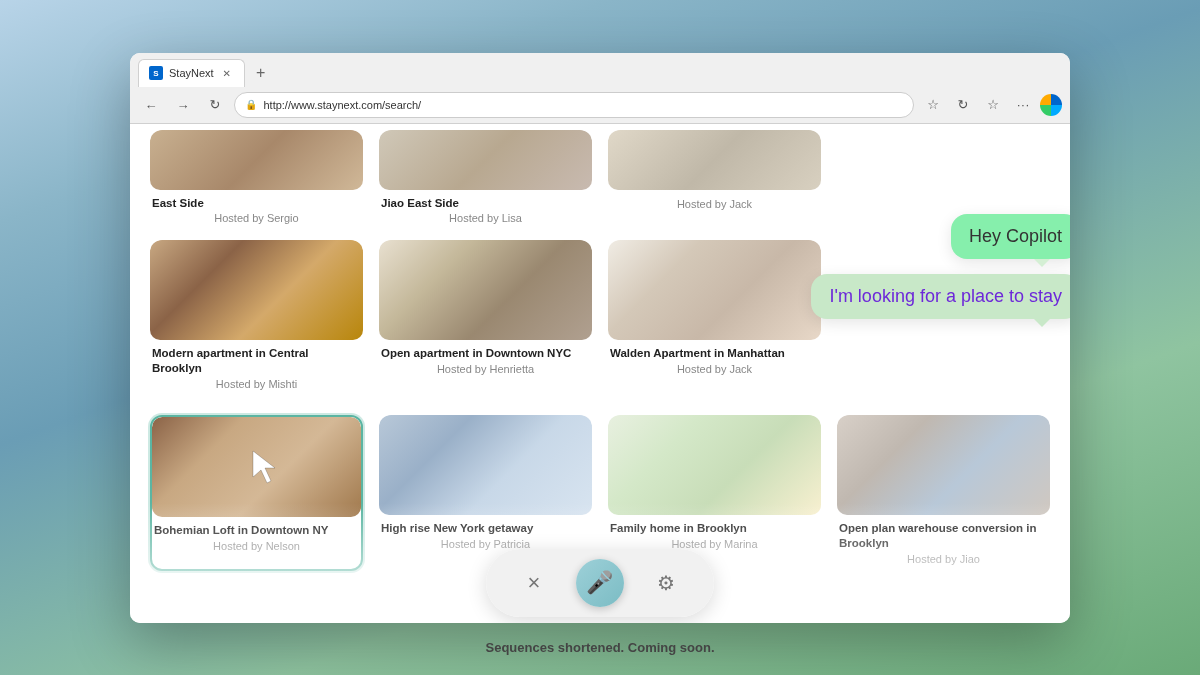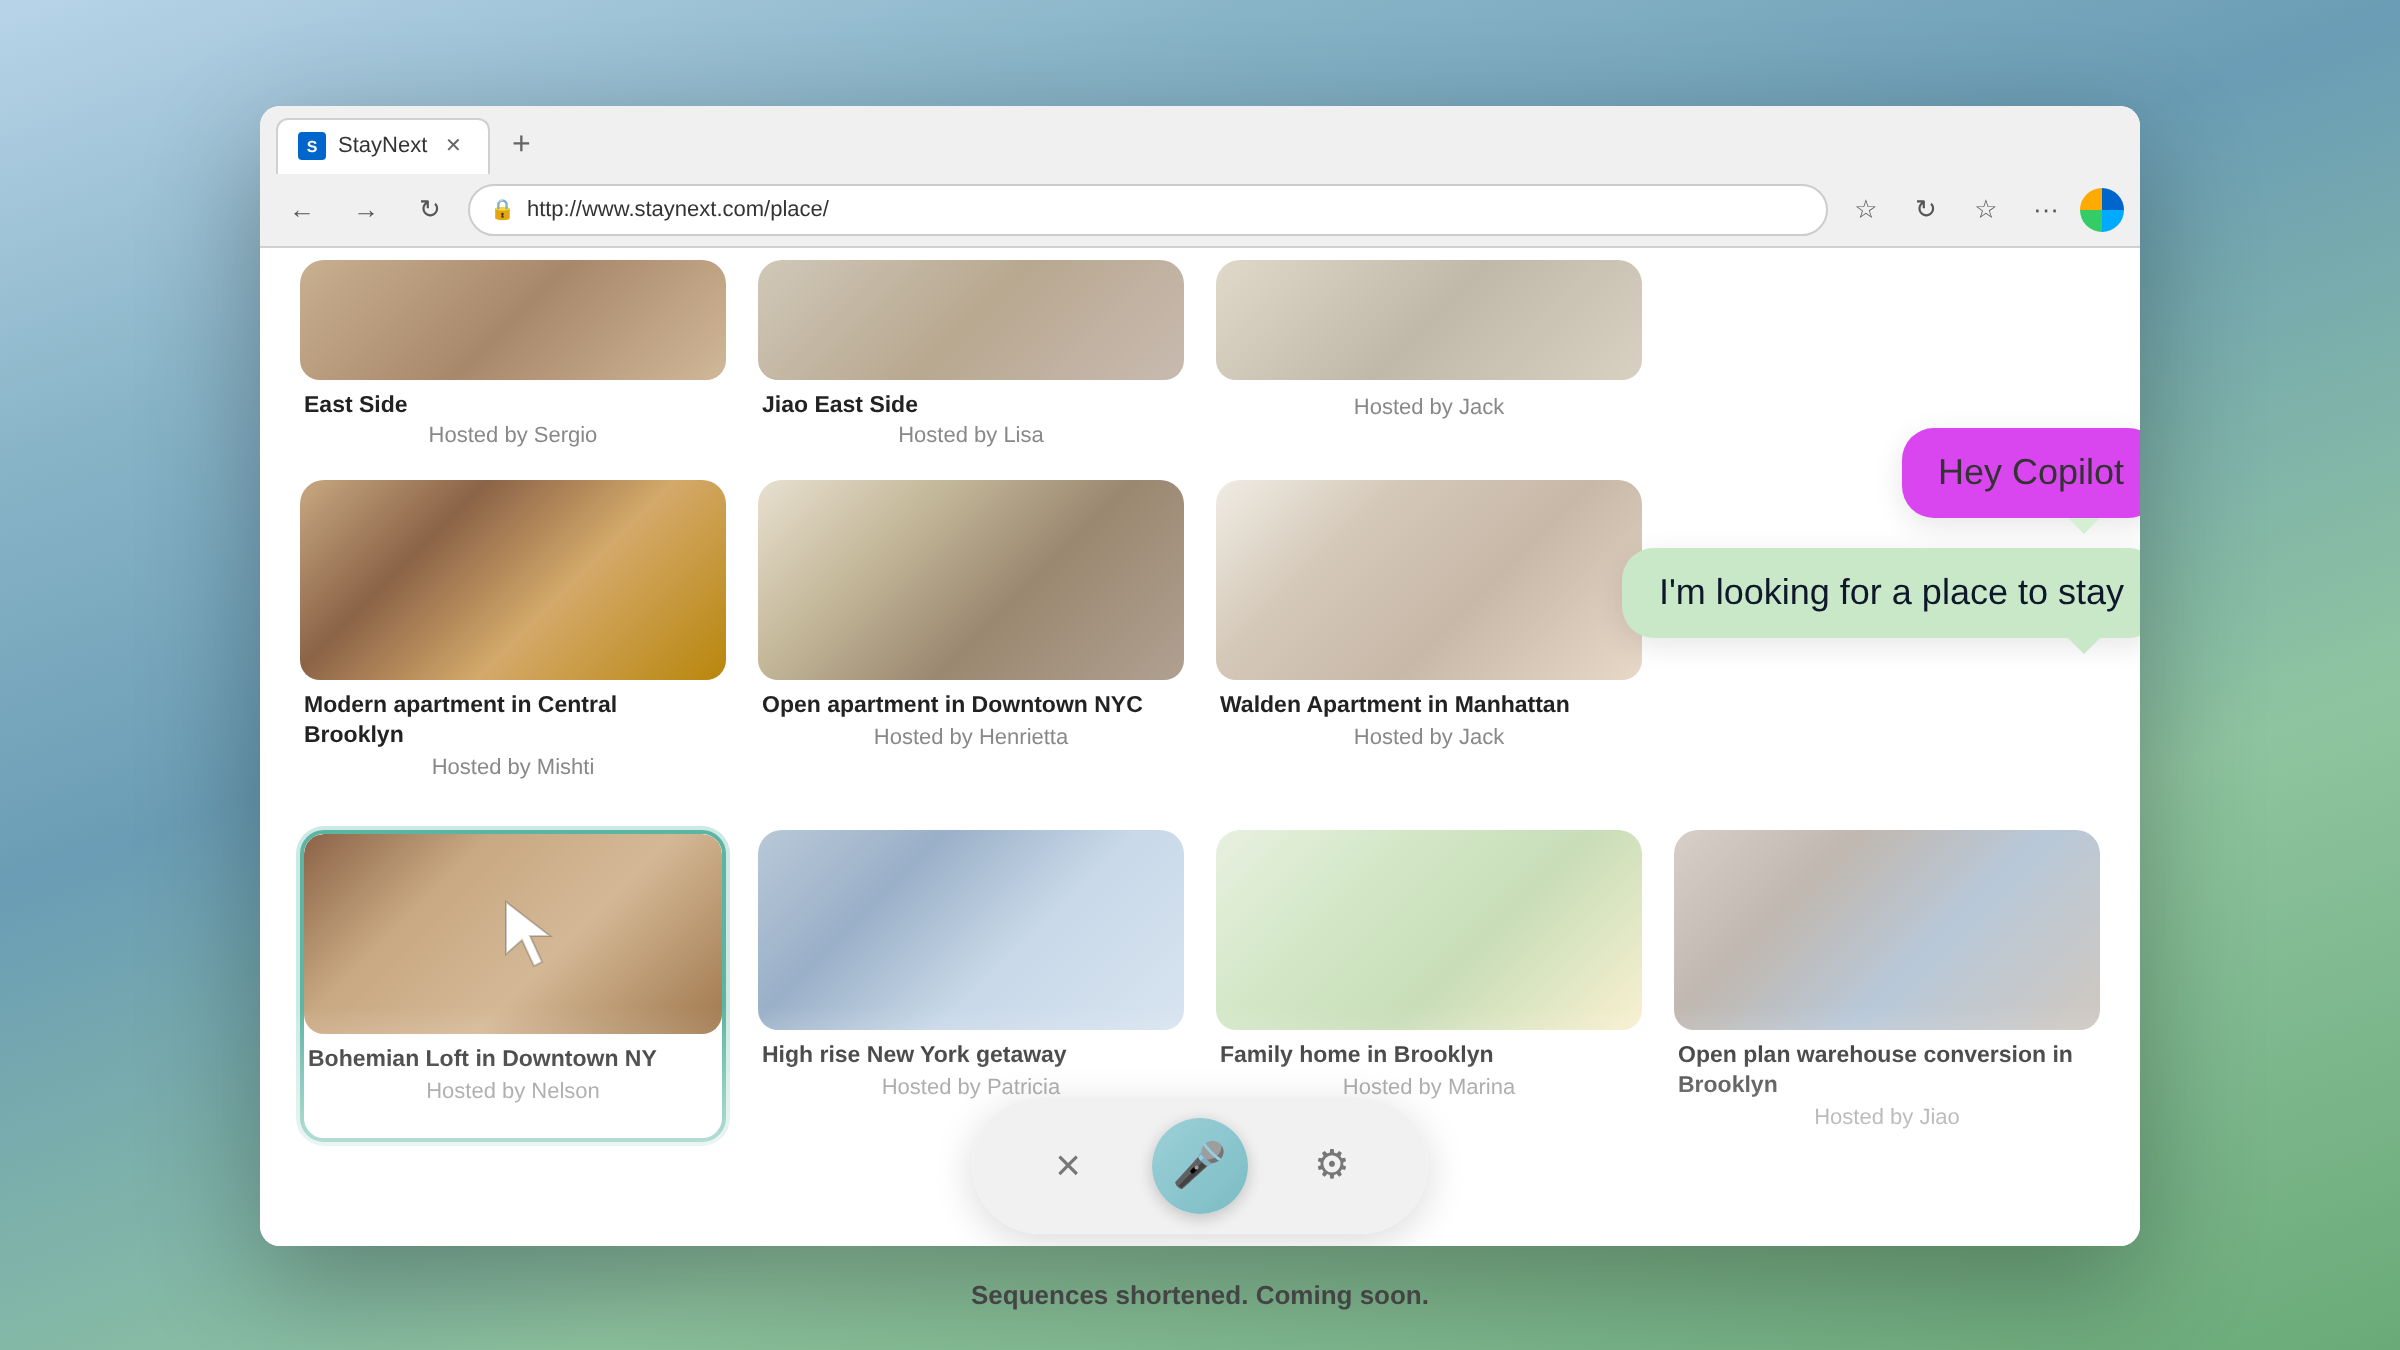--- a/index.html
+++ b/index.html
@@ -183,39 +183,39 @@
       font-size: 11px;
       color: #888;
       text-align: center;
     }
 
     
     .copilot-bubble {
       position: absolute;
       right: -10px;
       top: 30px;
-      background: #d946ef;
+      background: #86efac;
       border-radius: 16px;
       padding: 12px 18px;
       font-size: 18px;
       font-weight: 500;
       color: #333;
       box-shadow: 0 4px 15px rgba(0,0,0,0.1);
       white-space: nowrap;
     }
     .user-bubble {
       position: absolute;
       right: -10px;
       top: 80px;
       background: #c8e8c8;
       border-radius: 16px;
       padding: 12px 18px;
       font-size: 18px;
       font-weight: 500;
-      color: #0f172a;
+      color: #6d28d9;
       box-shadow: 0 4px 15px rgba(0,0,0,0.1);
       white-space: nowrap;
     }
 
     
     .bottom-controls {
       position: absolute;
       bottom: 0;
       left: 0;
       right: 0;
@@ -323,21 +323,21 @@
         <div class="tab-close">✕</div>
       </div>
       <div class="tab-new">+</div>
     </div>
     <div class="browser-toolbar">
       <button class="toolbar-btn">←</button>
       <button class="toolbar-btn">→</button>
       <button class="toolbar-btn">↻</button>
       <div class="address-bar">
         <span class="address-lock">🔒</span>
-        <span>http://www.staynext.com/place/</span>
+        <span>http://www.staynext.com/search/</span>
       </div>
       <div class="toolbar-right">
         <button class="toolbar-btn">☆</button>
         <button class="toolbar-btn">↻</button>
         <button class="toolbar-btn">☆</button>
         <button class="toolbar-btn">···</button>
         <div class="edge-icon" style="background: conic-gradient(#0066cc 0% 25%, #00aaff 25% 50%, #33cc66 50% 75%, #ffaa00 75%); border-radius:50%;"></div>
       </div>
     </div>
   </div>

